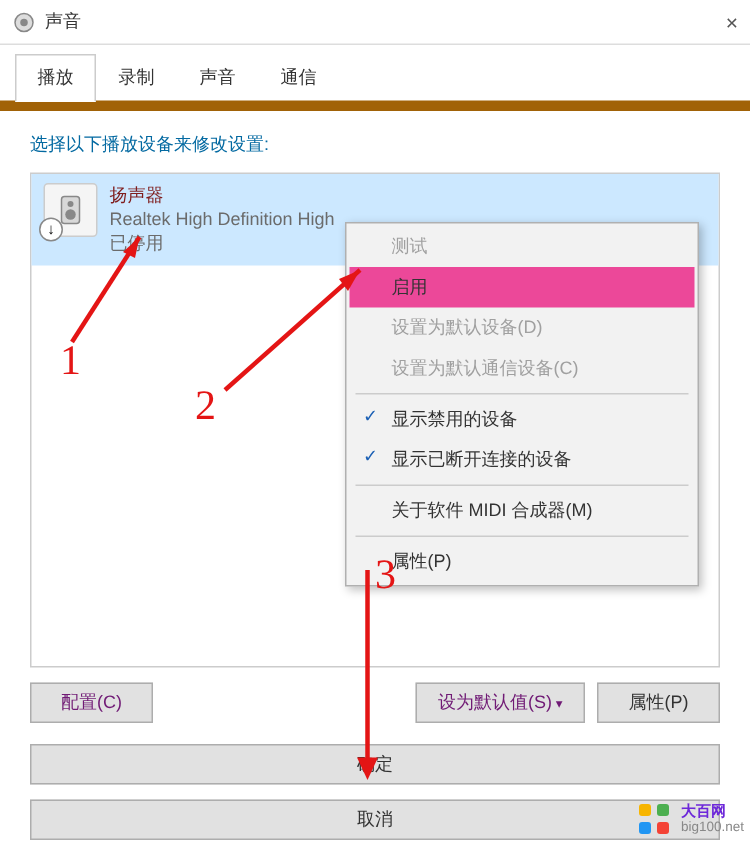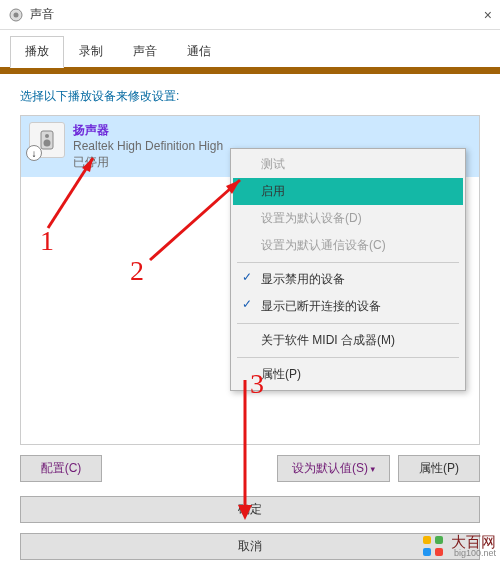--- a/index.html
+++ b/index.html
@@ -16,46 +16,46 @@
   
   .content { padding: 14px 20px 0 20px; }
   .instruction { font-size: 12px; color: #0369a1; margin-bottom: 10px; }
   
   .device-list { border: 1px solid #ccc; height: 330px; background: #fff; position: relative; }
   .device-item { display: flex; padding: 6px 8px; background: #cce8ff; position: relative; }
   .device-icon { width: 36px; height: 36px; background: #f5f5f5; border: 1px solid #ccc; border-radius: 3px; position: relative; margin-right: 8px; display:flex; align-items:center; justify-content:center; }
   .device-icon svg.speaker { width: 24px; height: 24px; }
   .device-icon .badge { position: absolute; bottom: -4px; left: -4px; width: 16px; height: 16px; border-radius: 50%; background: #fff; border: 1px solid #888; display:flex; align-items:center; justify-content:center; font-size: 10px; }
   .device-text { font-size: 12px; line-height: 1.35; }
-  .device-name { color: #6d28d9; font-weight: bold; }
+  .device-name { color: #7f1d1d; }
   .device-sub { color: #6b6b6b; }
   .device-status { color: #6b6b6b; }
   
   .context-menu { position: absolute; top: 148px; left: 230px; width: 236px; background: #f2f2f2; border: 1px solid #b0b0b0; box-shadow: 2px 2px 6px rgba(0,0,0,.25); font-size: 12px; padding: 2px; }
   .menu-item { padding: 5px 10px 5px 28px; color: #333; cursor: default; position: relative; }
   .menu-item.disabled { color: #a0a0a0; }
-  .menu-item.hover { background: #14b8a6; }
+  .menu-item.hover { background: #ec4899; }
   .menu-sep { height: 1px; background: #ccc; margin: 3px 4px; }
   .menu-check { position: absolute; left: 6px; top: 4px; width: 16px; text-align: center; color: #1a5fb4; }
   
   .button-row1 { display: flex; gap: 8px; padding: 10px 20px; align-items: center; }
   .button-row1 .spacer { flex: 1; }
   .button-row2 { display: flex; gap: 10px; padding: 4px 20px 10px; justify-content: flex-end; flex-direction: column; }
   .win-btn { font-size: 12px; padding: 4px 14px; border: 1px solid #adadad; background: #e1e1e1; color: #333; min-width: 82px; text-align: center; cursor: pointer; }
   .win-btn.disabled { color: #701a75; cursor: default; }
   .win-btn.dd::after { content: " ▾"; font-size: 9px; }
   
   .annot { position: absolute; pointer-events: none; }
   .annot.red-text { color: #e41515; font-family: "Comic Sans MS", cursive; font-size: 28px; }
   .arrow-svg { position: absolute; pointer-events: none; }
   
   .watermark { position: absolute; right: 4px; bottom: 4px; display: flex; align-items: center; gap: 6px; }
   .watermark .logo { width: 24px; height: 24px; }
   .watermark .wm-text { display: flex; flex-direction: column; line-height: 1; }
-  .watermark .wm-main { font-size: 15px; font-weight: normal; color: #7f1d1d; }
+  .watermark .wm-main { font-size: 10px; font-weight: bold; color: #6d28d9; }
   .watermark .wm-sub { font-size: 9px; color: #888; text-align: right; }
 </style>
 </head>
 <body>
 
 <div class="titlebar">
   <span class="icon">
     <svg viewBox="0 0 16 16">
         <circle cx="8" cy="8" r="6" fill="#ddd" stroke="#888"></circle>
         <circle cx="8" cy="8" r="2.5" fill="#888"></circle>

